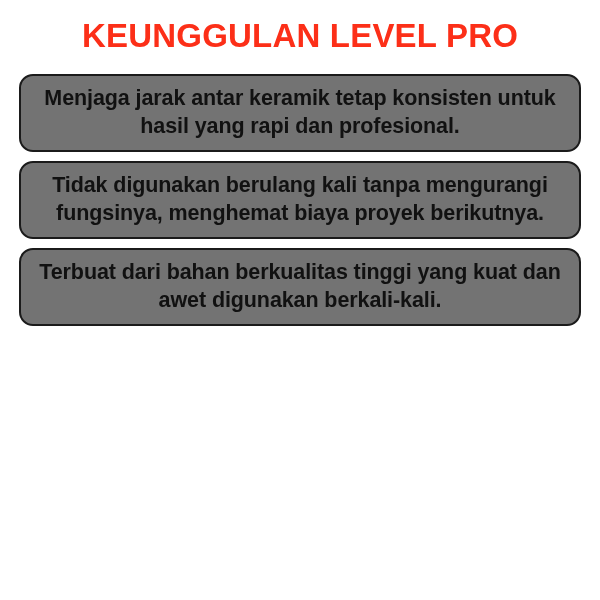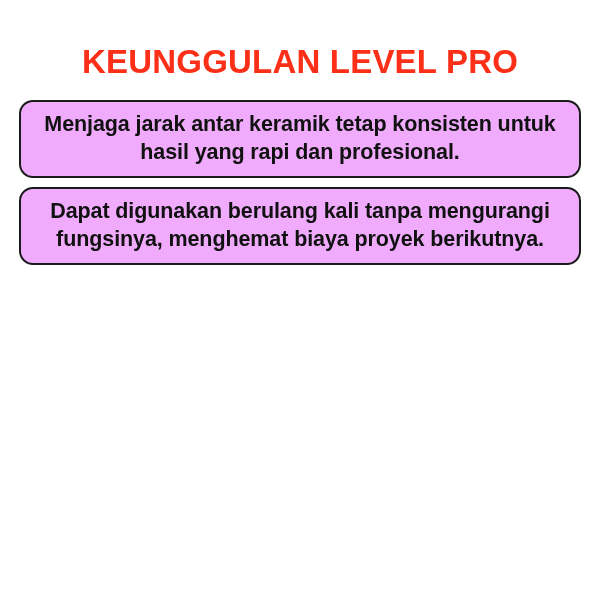--- a/index.html
+++ b/index.html
@@ -10,21 +10,21 @@
     width: 600px;
     height: 600px;
     background: #ffffff;
     font-family: "Liberation Sans", sans-serif;
     overflow: hidden;
   }
   .poster {
     width: 600px;
     height: 600px;
     box-sizing: border-box;
-    padding: 44px 18px 14px 18px;
+    padding: 18px 18px 14px 18px;
     display: flex;
     flex-direction: column;
     align-items: center;
   }
   .poster-title {
     color: #fc2f18;
     font-size: 33px;
     font-weight: bold;
     letter-spacing: 0.2px;
     text-align: center;
@@ -37,21 +37,21 @@
     display: flex;
     flex-direction: column;
     align-items: center;
     gap: 9px;
   }
   .card {
     box-sizing: border-box;
     width: 562px;
     border: 2.5px solid #1b1b1b;
     border-radius: 14px;
-    background: #f0abfc;
+    background: #737373;
     padding: 9px 10px 10px 10px;
     display: flex;
     align-items: center;
     justify-content: center;
     min-height: 76px;
   }
   .card-text {
     color: #111111;
     font-size: 21.5px;
     font-weight: bold;
@@ -63,16 +63,19 @@
 </head>
 <body>
 
 <div class="poster">
   <div class="poster-title">KEUNGGULAN LEVEL PRO</div>
   <div class="cards">
     <div class="card">
       <div class="card-text">Menjaga jarak antar keramik tetap konsisten untuk hasil yang rapi dan profesional.</div>
     </div>
     <div class="card">
-      <div class="card-text">Dapat digunakan berulang kali tanpa mengurangi fungsinya, menghemat biaya proyek berikutnya.</div>
+      <div class="card-text">Tidak digunakan berulang kali tanpa mengurangi fungsinya, menghemat biaya proyek berikutnya.</div>
+    </div>
+    <div class="card">
+      <div class="card-text">Terbuat dari bahan berkualitas tinggi yang kuat dan awet digunakan berkali-kali.</div>
     </div>
   </div>
 </div>
 
 </body></html>

